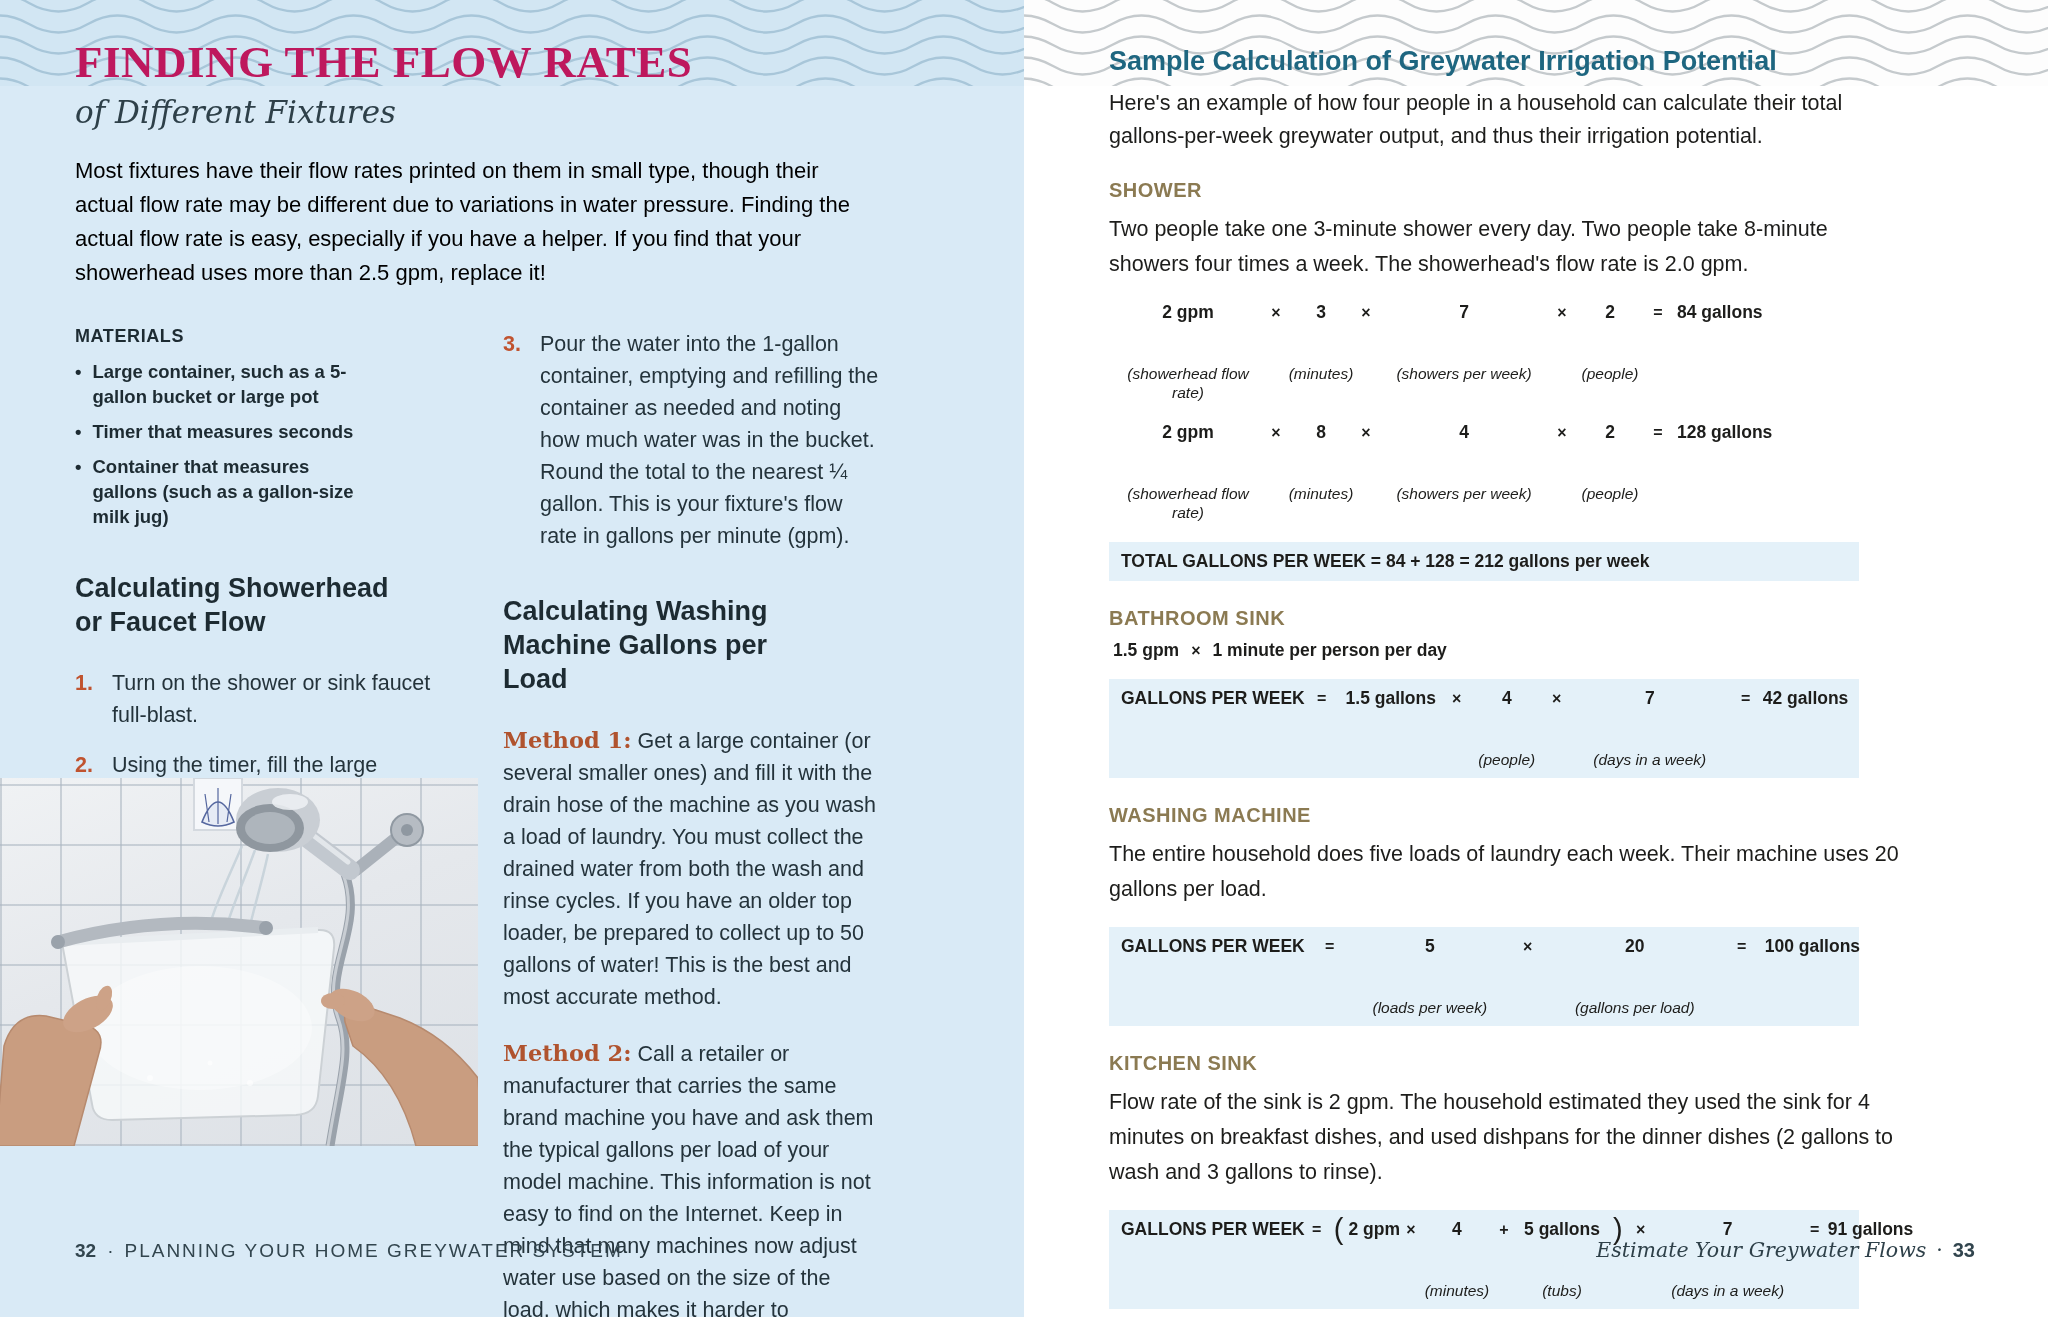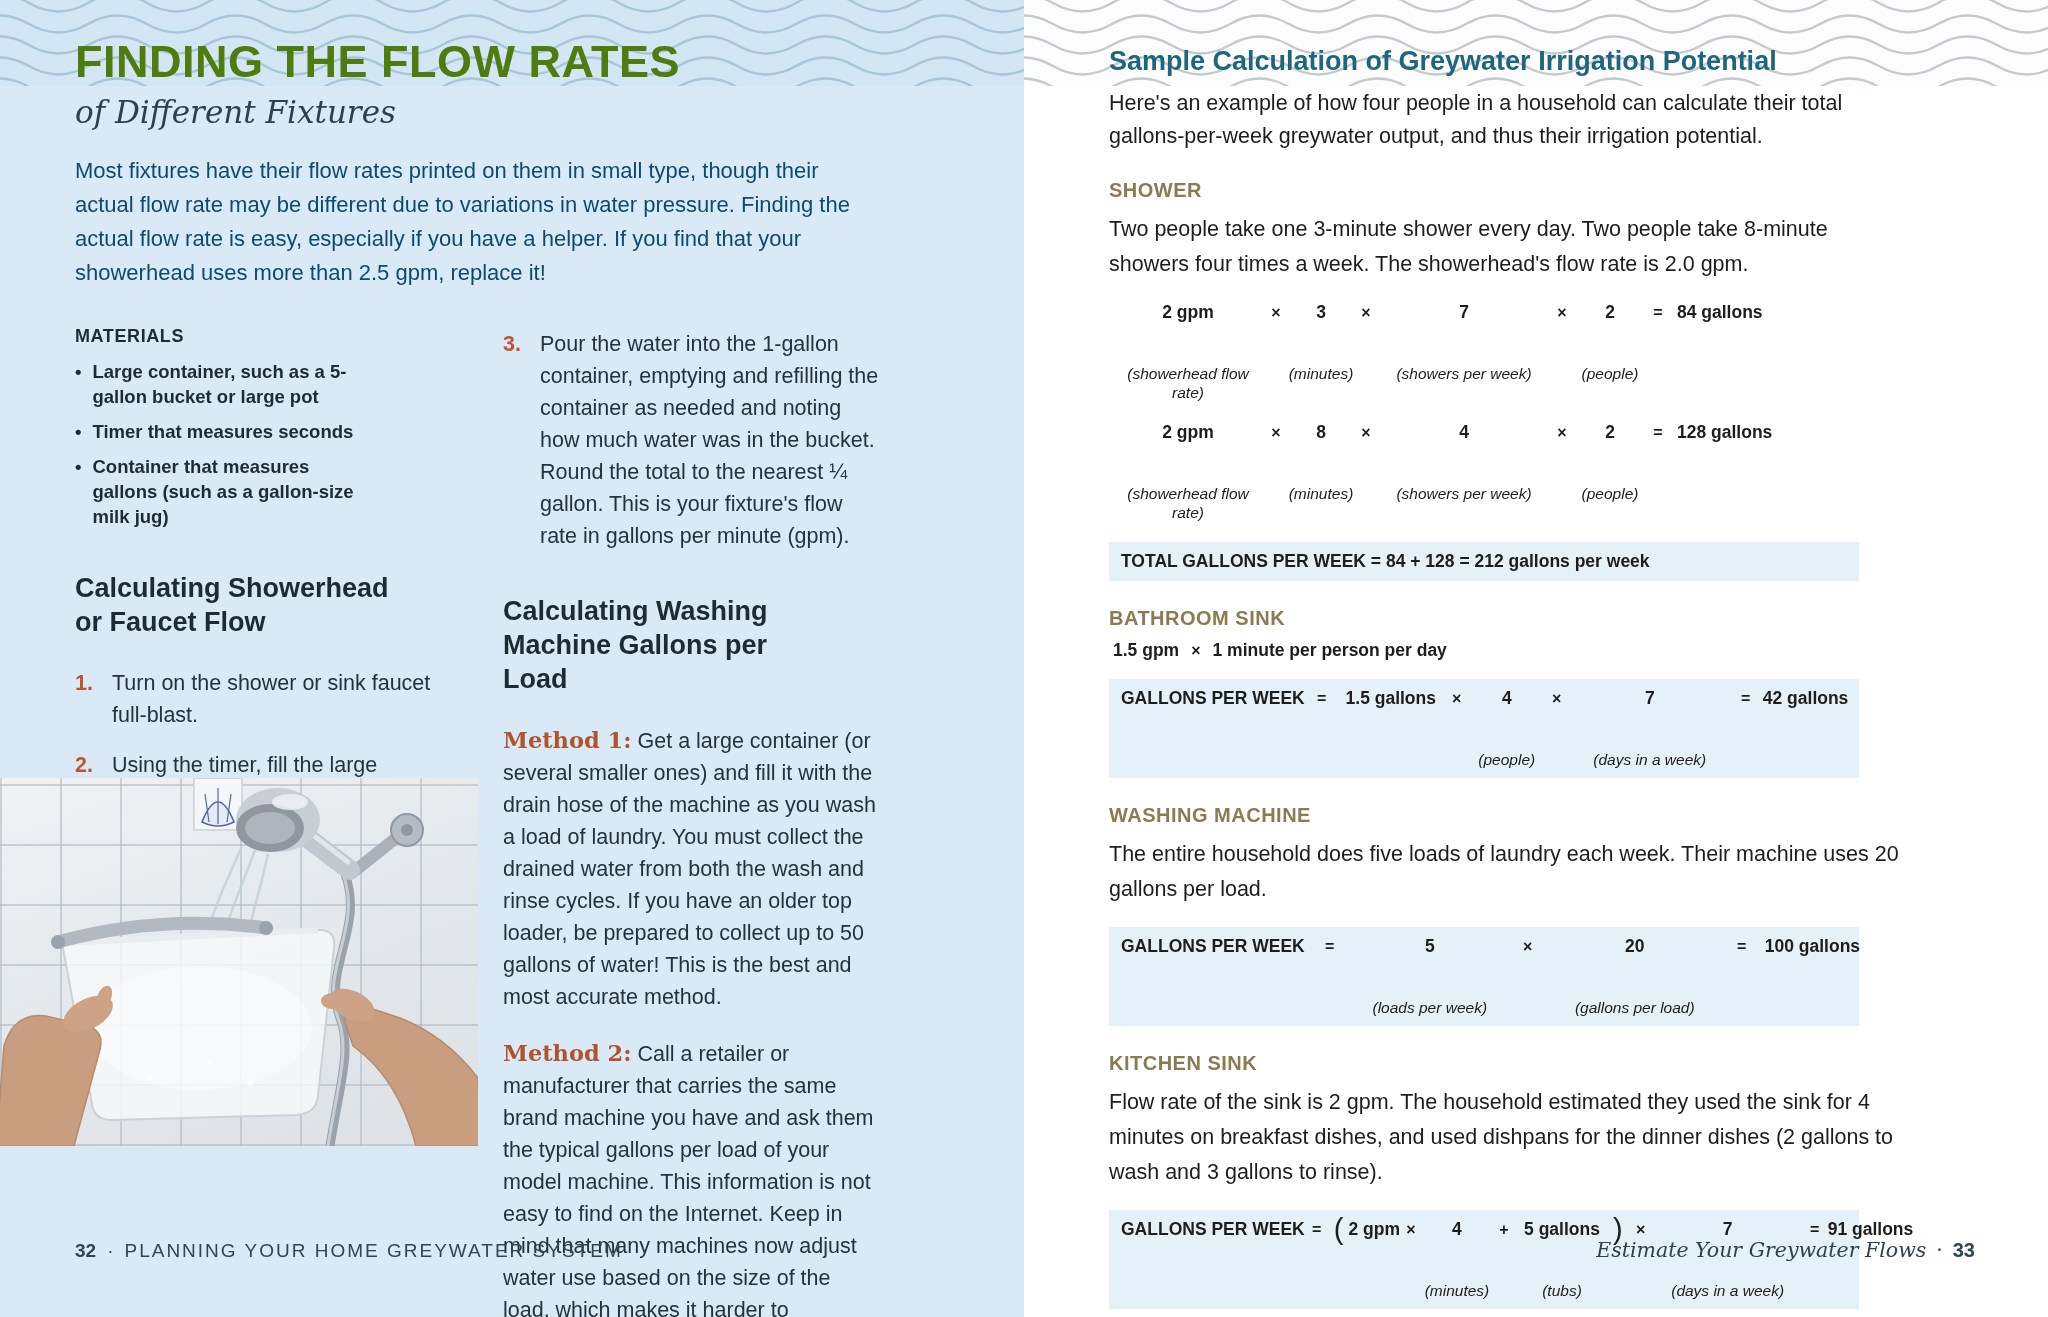--- a/index.html
+++ b/index.html
@@ -10,24 +10,24 @@
   .page-right{background:#ffffff;}
 
   
   .waveband{position:absolute;top:0;left:0;width:1024px;height:86px;overflow:hidden;}
   .waveband-left{background:#d2e6f3;}
   .waveband-right{background:#fdfdfd;}
   .waveband svg{display:block;width:1024px;height:86px;}
 
   
   .lp-body{position:relative;padding:38px 0 0 75px;}
-  .lp-title{font-family:Liberation Sans, sans-serif;font-weight:700;font-size:45px;line-height:48px;
-    color:#4d7c0f;margin:0;letter-spacing:.5px;}
+  .lp-title{font-family:Liberation Serif, serif;font-weight:700;font-size:45px;line-height:48px;
+    color:#be185d;margin:0;letter-spacing:.5px;}
   .lp-subtitle{font-family:"DejaVu Serif",serif;font-style:italic;font-size:31px;color:#2e4049;margin-top:8px;}
-  .lp-intro{width:805px;font-size:22px;line-height:34px;color:#0c4a6e;margin:24px 0 0;}
+  .lp-intro{width:805px;font-size:22px;line-height:34px;color:#000000;margin:24px 0 0;}
   .lp-cols{display:flex;gap:34px;margin-top:36px;color:#24333b;}
   .lp-col-1{width:394px;}
   .lp-col-2{width:376px;}
   .materials-h{font-size:18px;font-weight:700;letter-spacing:.6px;color:#1d2b32;}
   .materials ul{list-style:none;margin:12px 0 0;padding:0;}
   .materials li{display:flex;gap:11px;width:300px;font-size:18.5px;font-weight:700;line-height:25px;
     color:#1d2b32;margin-bottom:10px;}
   .materials .bullet{flex:none;}
   .col-h{font-size:27px;line-height:34px;font-weight:700;color:#1d2b32;margin:42px 0 0;max-width:330px;}
   .steps{list-style:none;margin:28px 0 0;padding:0;}

